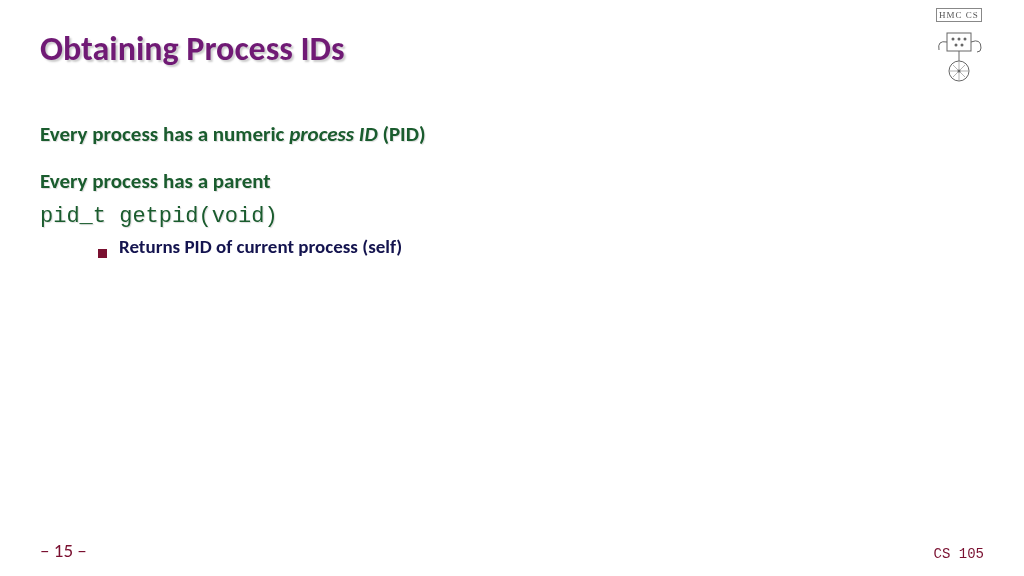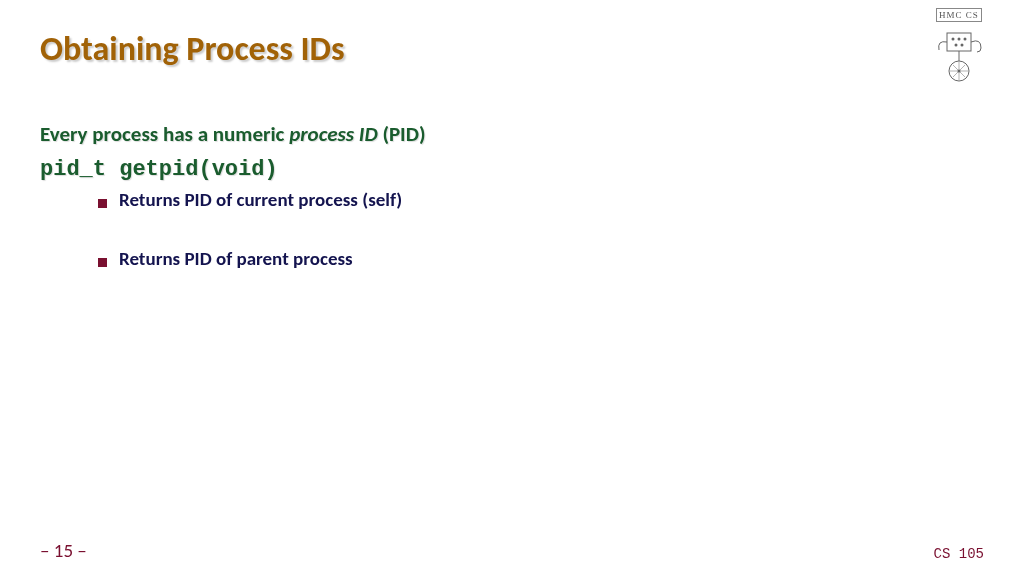--- a/index.html
+++ b/index.html
@@ -10,21 +10,21 @@
       font-family: Calibri, 'Segoe UI', sans-serif;
       position: relative;
       overflow: hidden;
     }
     .title {
       position: absolute;
       top: 28px;
       left: 40px;
       font-size: 34px;
       font-weight: bold;
-      color: #a16207;
+      color: #701a75;
       text-shadow: 2px 2px 2px #cccccc;
     }
     .logo {
       position: absolute;
       top: 8px;
       right: 30px;
       width: 70px;
       height: 80px;
       font-size: 9px;
       color: #555;
@@ -52,28 +52,28 @@
       font-weight: bold;
       color: #1a5c2e;
       text-shadow: 1px 1px 1px #dddddd;
       margin-top: 21px;
       margin-bottom: 0;
     }
     .subhead .ital { font-style: italic; }
     .code-head {
       font-family: 'Courier New', monospace;
       font-size: 22px;
-      font-weight: bold;
+      font-weight: normal;
       color: #1a5c2e;
       text-shadow: 1px 1px 1px #dddddd;
       margin-top: 10px;
     }
     .bullet-row {
       display: flex;
-      align-items: center;
+      align-items: flex-end;
       margin-top: 6px;
       margin-left: 58px;
     }
     .bullet-box {
       width: 9px;
       height: 9px;
       background: #7a1030;
       margin-top: 7px;
       margin-right: 12px;
       flex-shrink: 0;
@@ -126,29 +126,26 @@
       <line x1="36" y1="37" x2="24" y2="49" stroke="#666" stroke-width="0.5"></line>
     </svg>
   </div>
 </div>
 
 <div class="content">
   <div class="subhead">
     <span>Every process has a numeric </span><span class="ital">process ID</span><span> (PID)</span>
   </div>
 
+  <div class="subhead">Every process has a parent</div>
 
   <div class="code-head">pid_t getpid(void)</div>
   <div class="bullet-row">
     <div class="bullet-box"></div>
     <div class="bullet-text">Returns PID of current process (self)</div>
   </div>
 
   <div class="gap"></div>
 
-  <div class="bullet-row">
-    <div class="bullet-box"></div>
-    <div class="bullet-text">Returns PID of parent process</div>
-  </div>
 </div>
 
 <div class="footer-left">– 15 –</div>
 <div class="footer-right">CS 105</div>
 
 </body></html>

